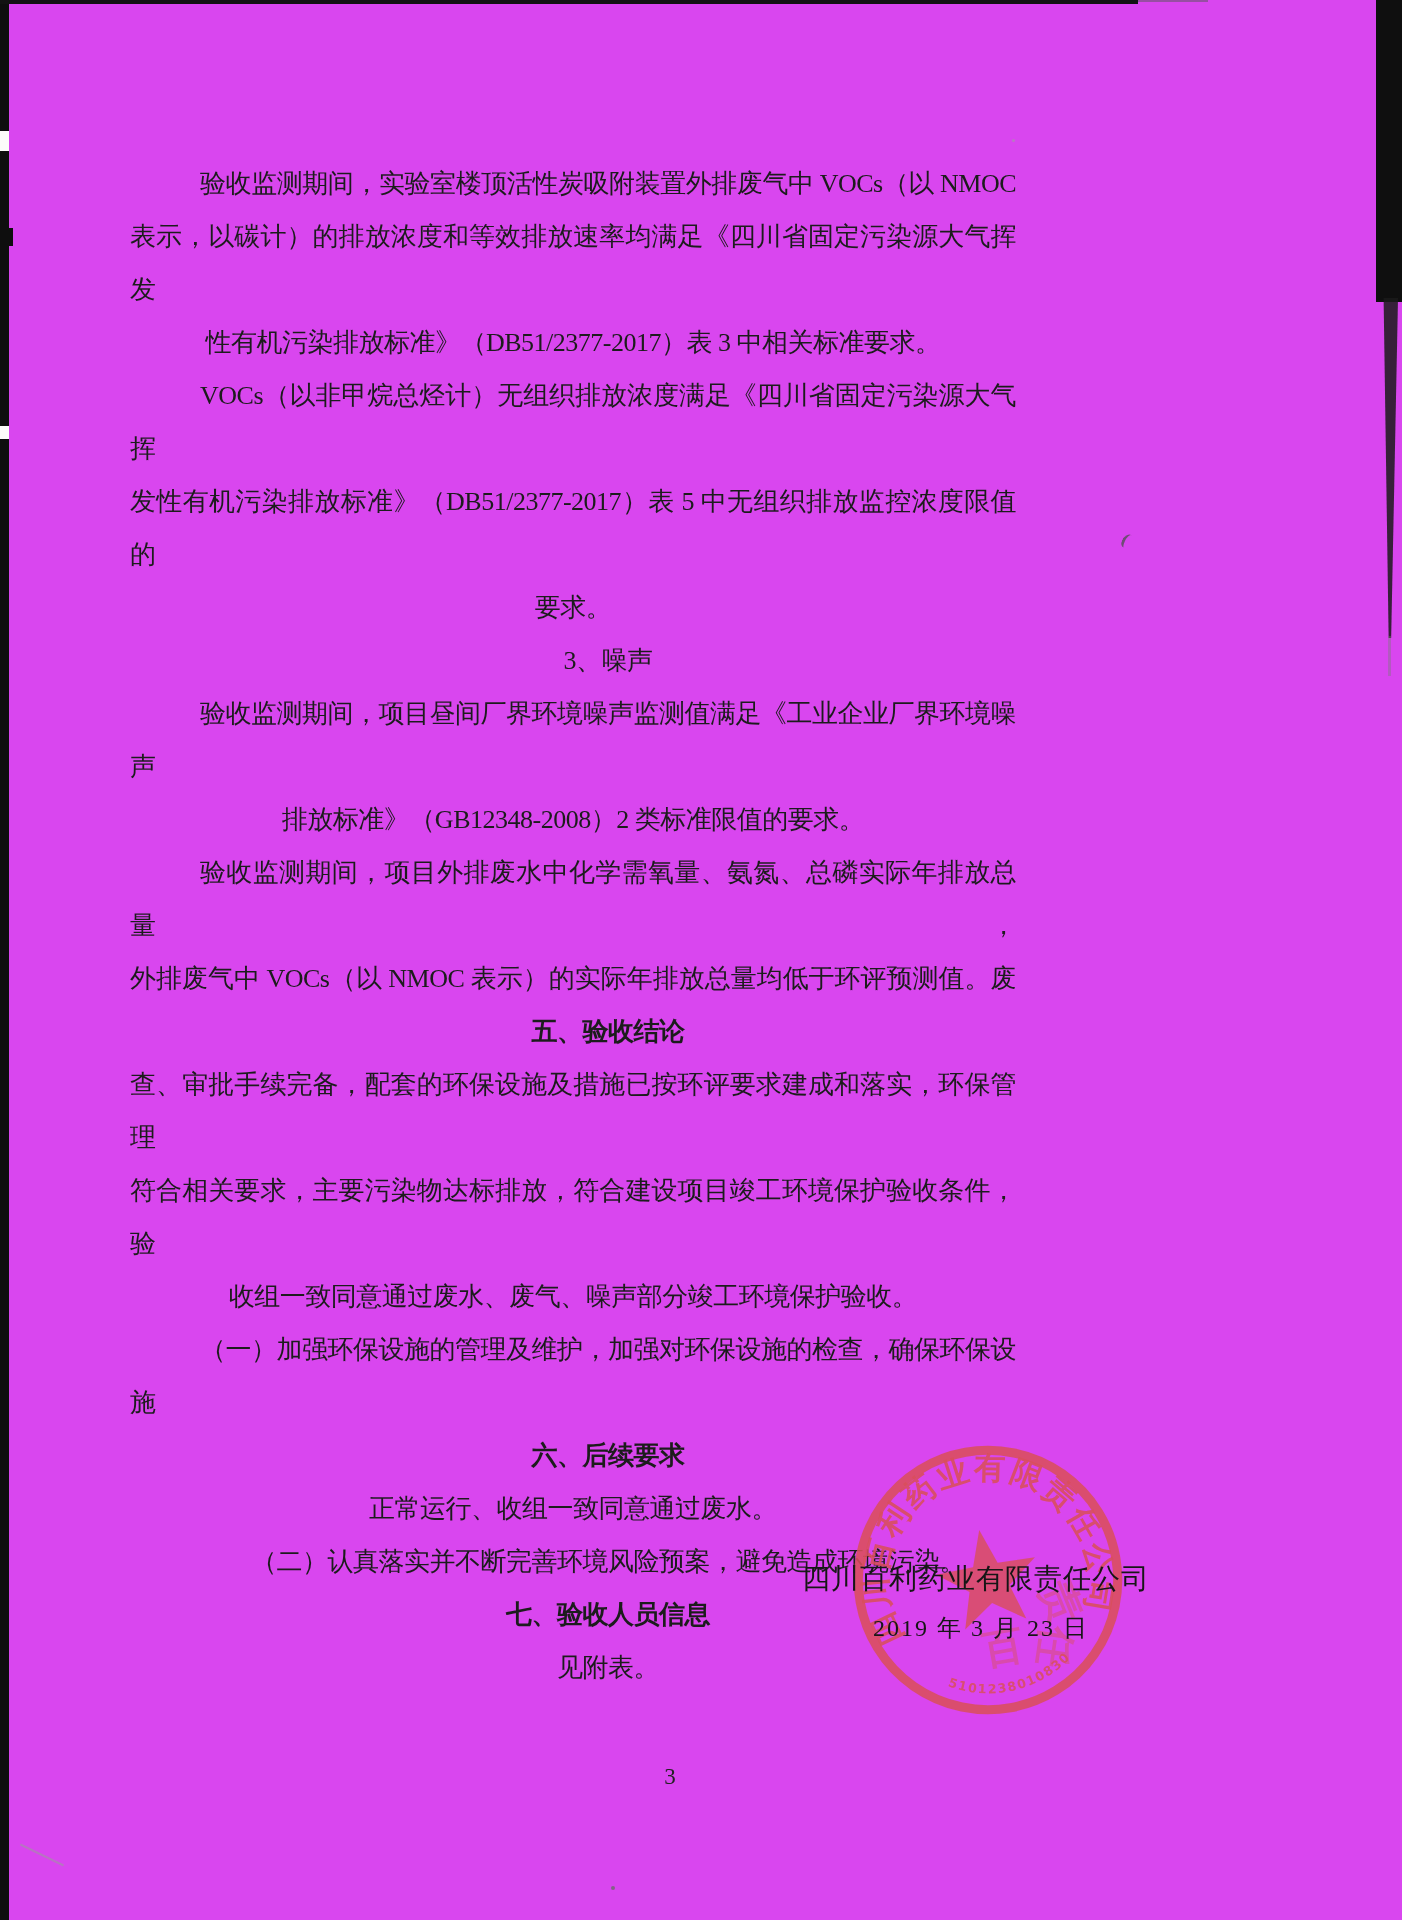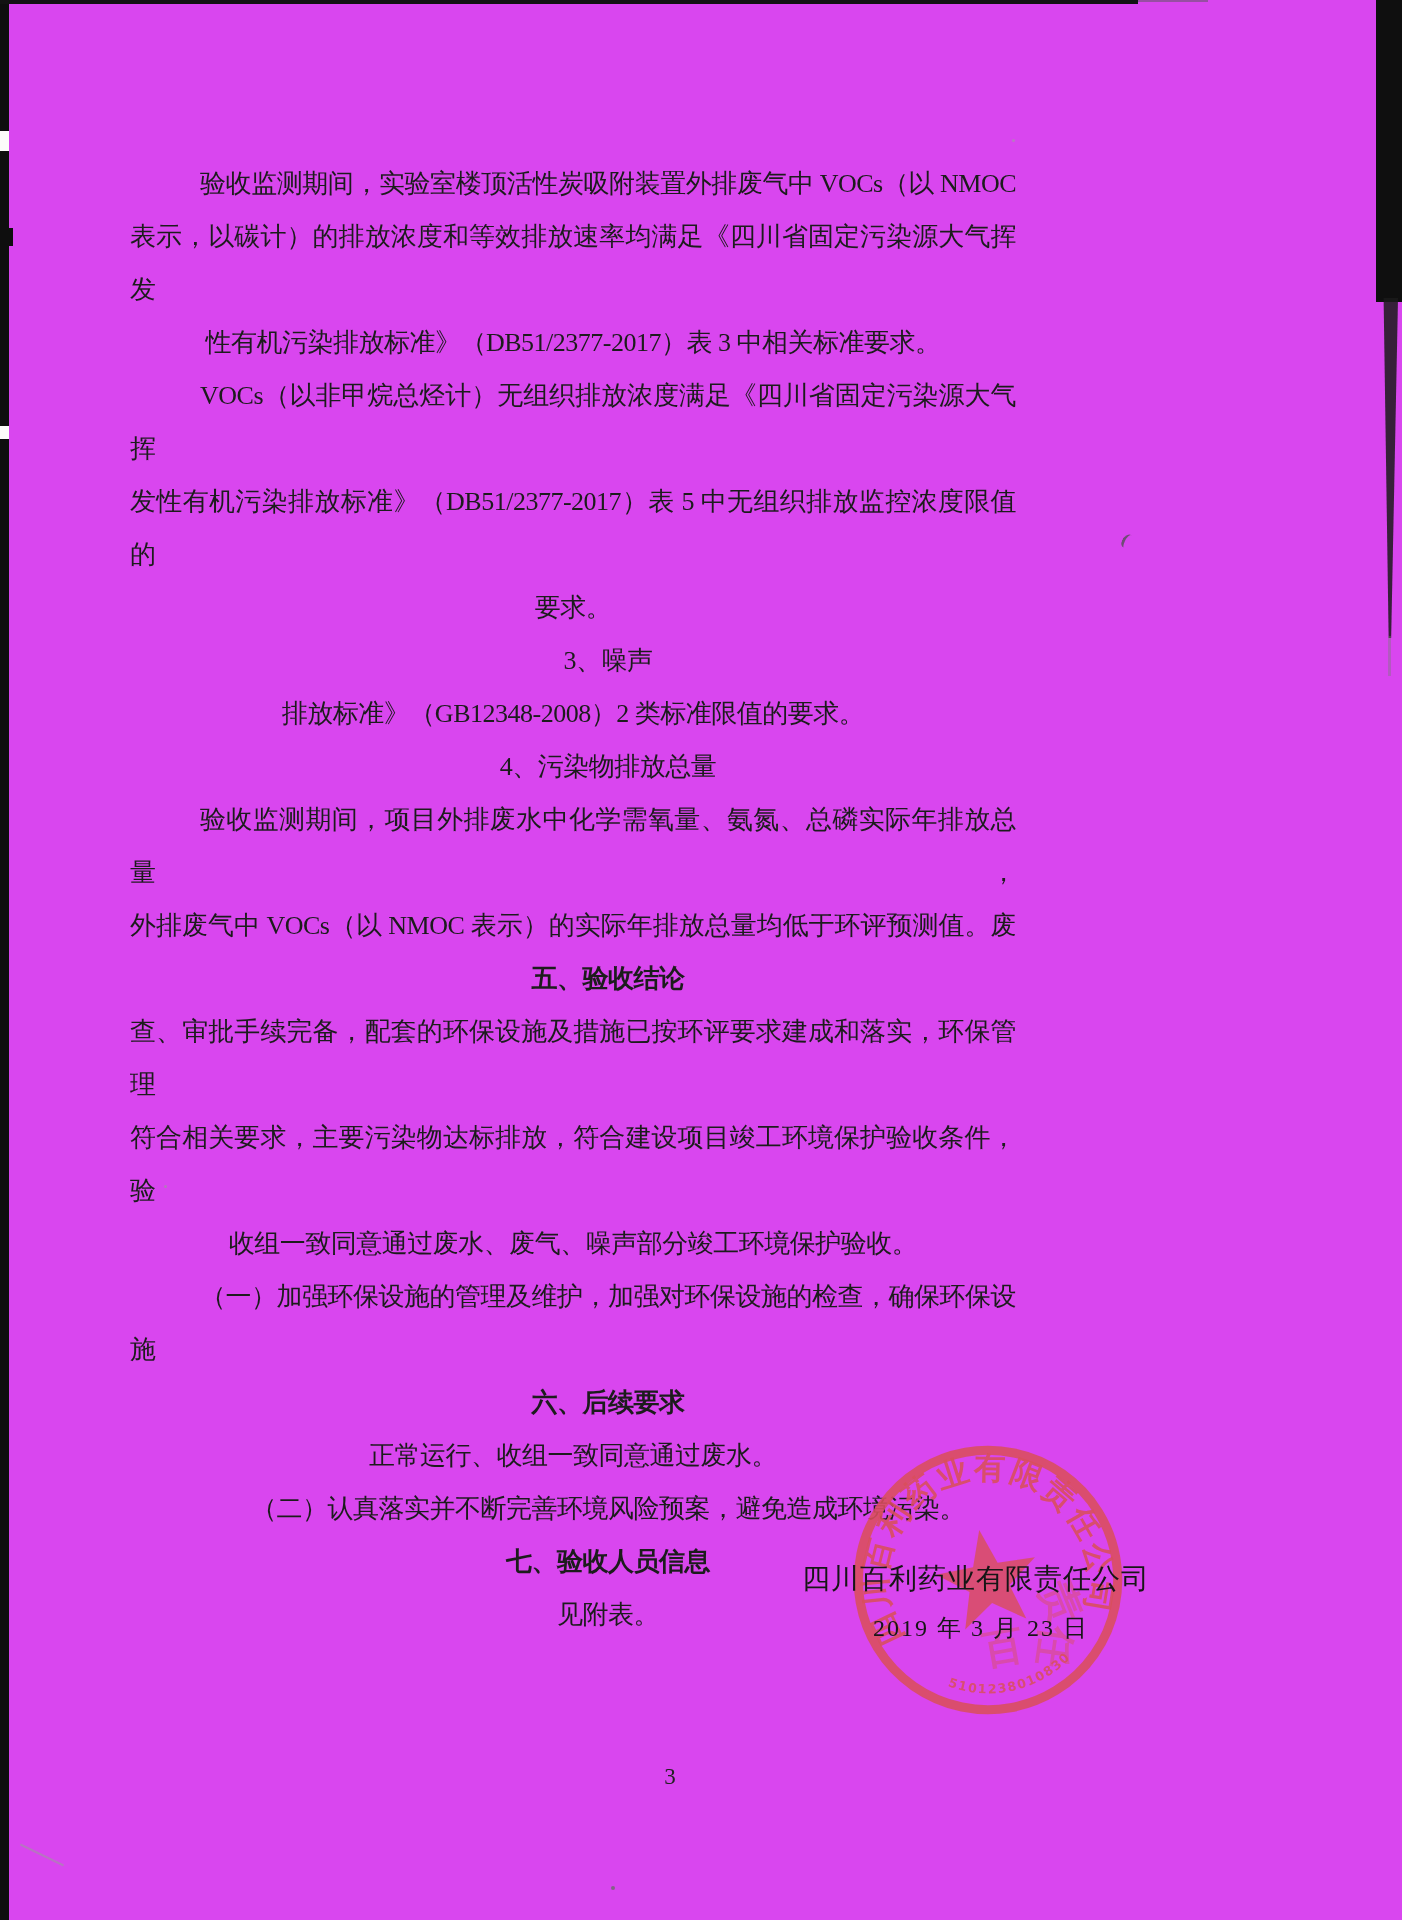--- a/index.html
+++ b/index.html
@@ -98,22 +98,22 @@
   <div class="scan-edge-right-tail"></div>
 
   <div id="text-block">
       <div class="line indent fill">验收监测期间，实验室楼顶活性炭吸附装置外排废气中 VOCs（以 NMOC</div>
       <div class="line fill">表示，以碳计）的排放浓度和等效排放速率均满足《四川省固定污染源大气挥发</div>
       <div class="line">性有机污染排放标准》（DB51/2377-2017）表 3 中相关标准要求。</div>
       <div class="line indent fill">VOCs（以非甲烷总烃计）无组织排放浓度满足《四川省固定污染源大气挥</div>
       <div class="line fill">发性有机污染排放标准》（DB51/2377-2017）表 5 中无组织排放监控浓度限值的</div>
       <div class="line">要求。</div>
       <div class="line indent">3、噪声</div>
+      <div class="line indent fill">验收监测期间，项目昼间厂界环境噪声监测值满足《工业企业厂界环境噪声</div>
       <div class="line">排放标准》（GB12348-2008）2 类标准限值的要求。</div>
-      <div class="line indent">4、污染物排放总量</div>
       <div class="line indent fill">验收监测期间，项目外排废水中化学需氧量、氨氮、总磷实际年排放总量，</div>
       <div class="line fill">外排废气中 VOCs（以 NMOC 表示）的实际年排放总量均低于环评预测值。废</div>
       <div class="line indent bold">五、验收结论</div>
       <div class="line fill">查、审批手续完备，配套的环保设施及措施已按环评要求建成和落实，环保管理</div>
       <div class="line fill">符合相关要求，主要污染物达标排放，符合建设项目竣工环境保护验收条件，验</div>
       <div class="line">收组一致同意通过废水、废气、噪声部分竣工环境保护验收。</div>
       <div class="line indent fill">（一）加强环保设施的管理及维护，加强对环保设施的检查，确保环保设施</div>
       <div class="line indent bold">六、后续要求</div>
       <div class="line">正常运行、收组一致同意通过废水。</div>
       <div class="line indent">（二）认真落实并不断完善环境风险预案，避免造成环境污染。</div>

